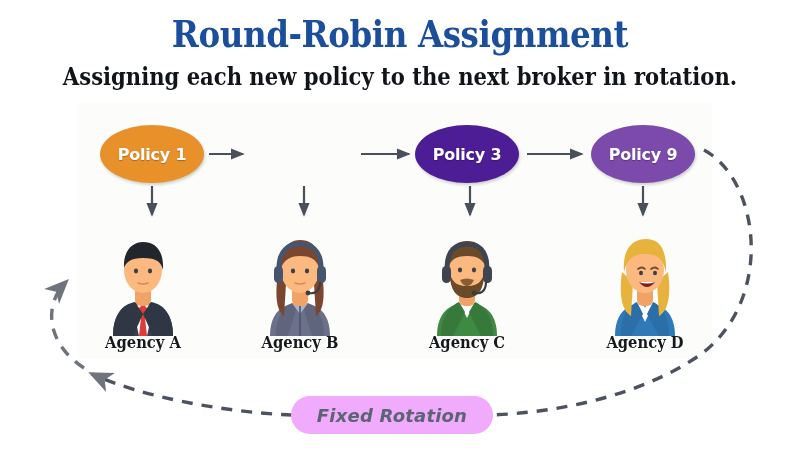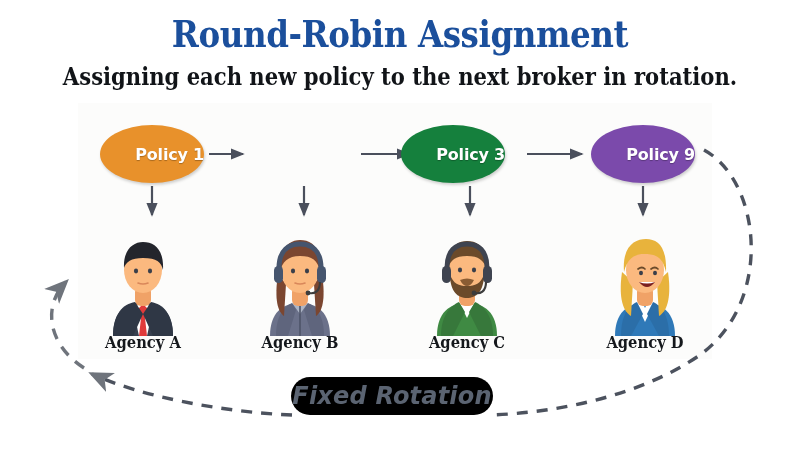--- a/index.html
+++ b/index.html
@@ -30,53 +30,53 @@
     position:absolute;left:78px;top:103px;width:634px;height:256px;
     background:#fcfcfb;
   }
 
   
   svg.layer{position:absolute;left:0;top:0;width:800px;height:450px;overflow:visible;}
 
   
   .node{
     position:absolute;width:104px;height:58px;border-radius:50%;
-    display:flex;align-items:center;justify-content:flex-end;
+    display:flex;align-items:center;justify-content:center;
     color:#ffffff;font-family:"DejaVu Sans", sans-serif;font-weight:700;
     font-size:16px;letter-spacing:-0.2px;white-space:nowrap;
     text-shadow:0 1px 1px rgba(0,0,0,.28);
     box-shadow:1px 2px 3px rgba(0,0,0,.18);
   }
   .n1{left:100px;top:125px;background:#e8912b;}
   .n2{left:252px;top:125px;background:#43a047;}
-  .n3{left:401px;top:125px;background:#15803d;}
+  .n3{left:415px;top:125px;background:#4c1d95;}
   .n4{left:591px;top:125px;background:#7b4aab;}
 
   
   .avatar{position:absolute;width:96px;height:108px;}
   .a1{left:95px;top:228px;}
   .a2{left:252px;top:228px;}
   .a3{left:419px;top:228px;}
   .a4{left:597px;top:228px;}
 
   
   .alabel{
     position:absolute;width:160px;text-align:center;top:333px;
     font-family:"DejaVu Serif", serif;font-weight:700;font-size:16px;
     color:#15181c;white-space:nowrap;transform:scaleX(0.92);
   }
   .l1{left:63px;} .l2{left:220px;} .l3{left:387px;} .l4{left:565px;}
 
   
   .badge{
-    position:absolute;left:291px;top:377px;width:202px;height:38px;
-    background:#000000;border-radius:19px;
+    position:absolute;left:291px;top:396px;width:202px;height:38px;
+    background:#f0abfc;border-radius:19px;
     display:flex;align-items:center;justify-content:center;
     font-family:"DejaVu Sans", sans-serif;font-style:italic;font-weight:700;
-    font-size:24px;color:#5b6472;white-space:nowrap;letter-spacing:0.2px;
+    font-size:18px;color:#5b6472;white-space:nowrap;letter-spacing:0.2px;
   }
 </style>
 </head>
 <body>
 
 <div id="stage">
 
   <div class="panel"></div>
 
   <div class="title">Round-Robin Assignment</div>

